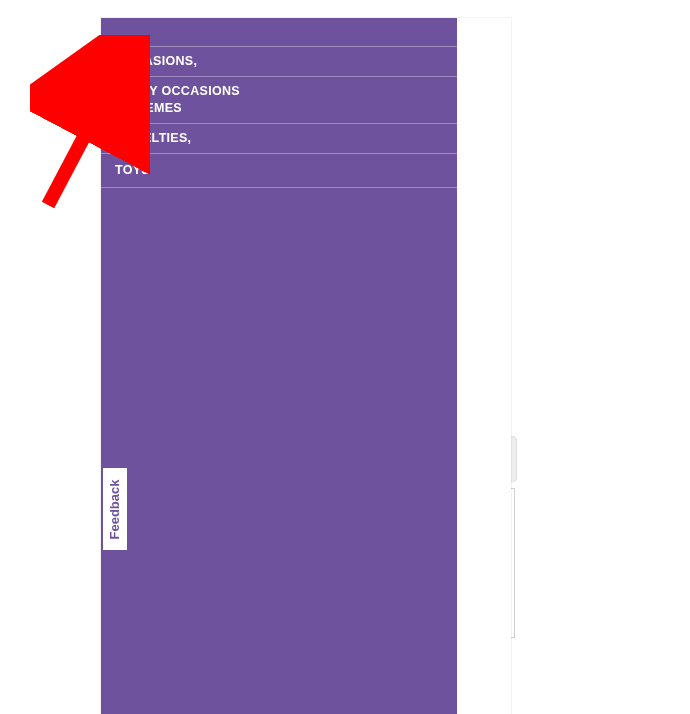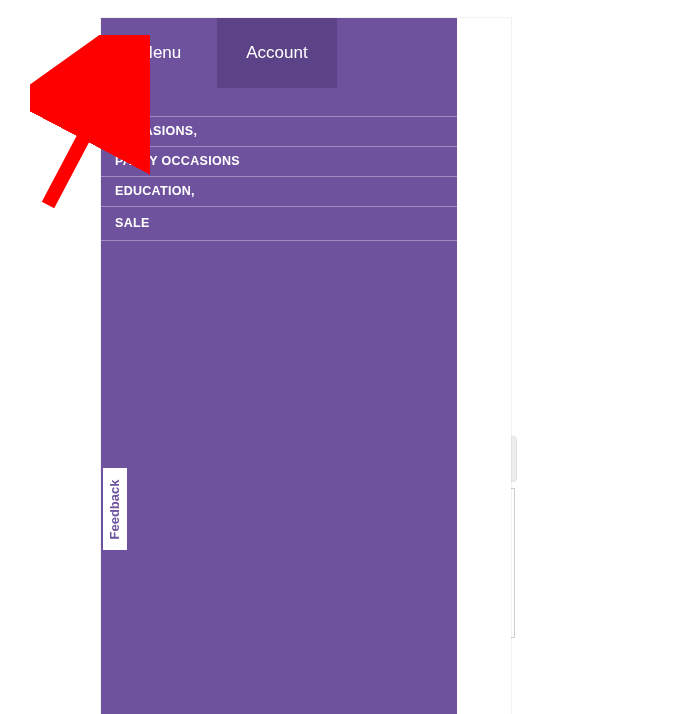--- a/index.html
+++ b/index.html
@@ -214,37 +214,33 @@
   </div>
 
   <div class="card">
     <div class="img"></div>
     <div class="cap">Y</div>
   </div>
 </div>
 
 <div class="viewport">
   <div class="drawer">
-    <div class="tabs">
-      <div class="tab menu">Menu</div>
-      <div class="tab account">Account</div>
-      <div class="tabbar-spacer"></div>
-    </div>
     <div class="catlist">
       <div class="cat two">
         <div>OCCASIONS,</div>
       </div>
       <div class="cat two">
         <div>PARTY OCCASIONS</div>
+        <div>&amp; THEMES</div>
       </div>
       <div class="cat two">
-        <div>EDUCATION,</div>
+        <div>NOVELTIES,</div>
       </div>
       <div class="cat">
-        <div>SALE</div>
+        <div>TOYS</div>
       </div>
     </div>
   </div>
 </div>
 
 <div class="feedback">
   <span>Feedback</span>
 </div>
 
 <svg class="arrow" viewBox="0 0 120 180">

